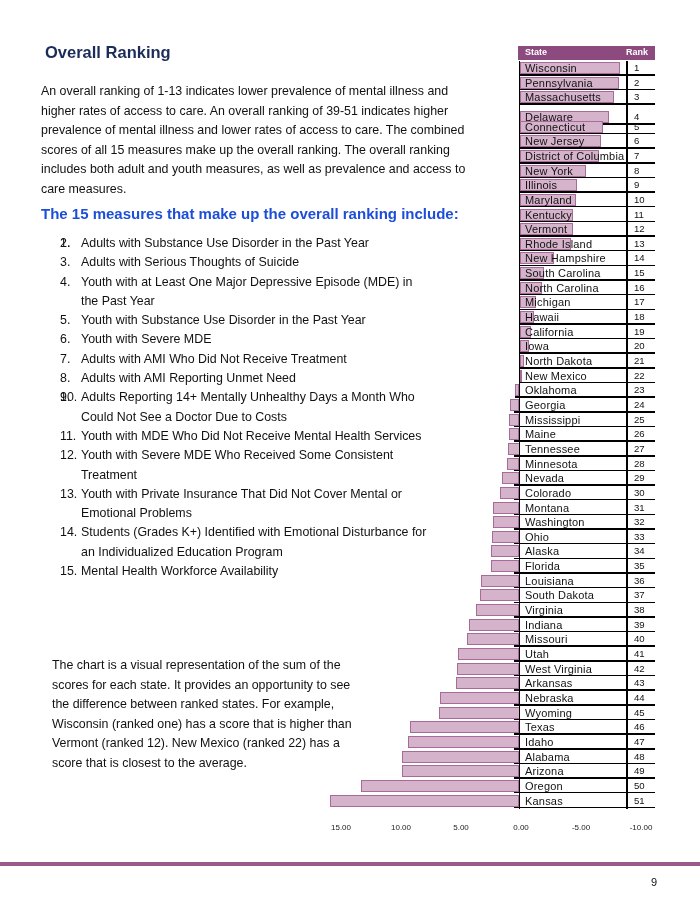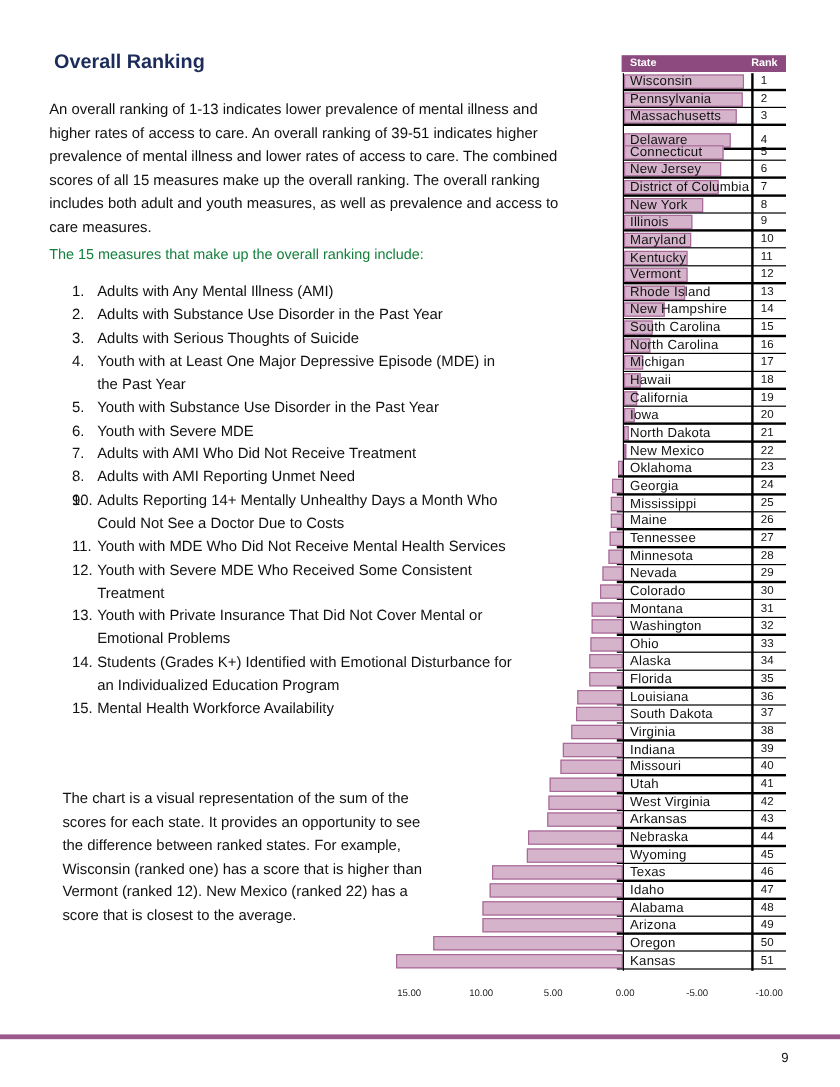--- a/index.html
+++ b/index.html
@@ -11,21 +11,21 @@
     font-family: "Liberation Sans", sans-serif; font-weight: bold; font-size: 16.5px;
     color: #1c2c5a;
   }
   .intro {
     position: absolute; left: 41px; top: 82px; width: 430px;
     font-family: "Liberation Sans", sans-serif; font-size: 12.4px; line-height: 19.5px; color: #111;
   }
   .intro p { margin: 0; }
   .measures-heading {
     position: absolute; left: 41px; top: 205px; width: 430px;
-    font-family: "Liberation Sans", sans-serif; font-weight: normal; font-size: 12px; color: #15803d;
+    font-family: "Liberation Sans", sans-serif; font-weight: bold; font-size: 15px; color: #1d4ed8;
   }
   .measures-list {
     position: absolute; left: 60px; top: 234px; width: 370px; list-style: none;
     font-family: "Liberation Sans", sans-serif; font-size: 12.4px; line-height: 19.3px; color: #111;
   }
   .measures-list li { position: relative; padding-left: 21px; }
   .measures-list li .num { position: absolute; left: 0; top: 0; }
   .footnote {
     position: absolute; left: 52px; top: 656px; width: 300px;
     font-family: "Liberation Sans", sans-serif; font-size: 12.4px; line-height: 19.6px; color: #111;
@@ -75,21 +75,21 @@
 
 <div class="title">Overall Ranking</div>
 
 <div class="intro">
   <p>An overall ranking of 1-13 indicates lower prevalence of mental illness and higher rates of access to care. An overall ranking of 39-51 indicates higher prevalence of mental illness and lower rates of access to care. The combined scores of all 15 measures make up the overall ranking. The overall ranking includes both adult and youth measures, as well as prevalence and access to care measures.</p>
 </div>
 
 <div class="measures-heading">The 15 measures that make up the overall ranking include:</div>
 
 <ol class="measures-list" id="measures-list">
-    <li><span class="num">1.</span><span>Adults with Any Mental Illness (AMI)</span></li>
+    <li><span class="num">1.</span></li>
     <li><span class="num">2.</span><span>Adults with Substance Use Disorder in the Past Year</span></li>
     <li><span class="num">3.</span><span>Adults with Serious Thoughts of Suicide</span></li>
     <li><span class="num">4.</span><span>Youth with at Least One Major Depressive Episode (MDE) in the Past Year</span></li>
     <li><span class="num">5.</span><span>Youth with Substance Use Disorder in the Past Year</span></li>
     <li><span class="num">6.</span><span>Youth with Severe MDE</span></li>
     <li><span class="num">7.</span><span>Adults with AMI Who Did Not Receive Treatment</span></li>
     <li><span class="num">8.</span><span>Adults with AMI Reporting Unmet Need</span></li>
     <li><span class="num">9.</span></li>
     <li><span class="num">10.</span><span>Adults Reporting 14+ Mentally Unhealthy Days a Month Who Could Not See a Doctor Due to Costs</span></li>
     <li><span class="num">11.</span><span>Youth with MDE Who Did Not Receive Mental Health Services</span></li>

